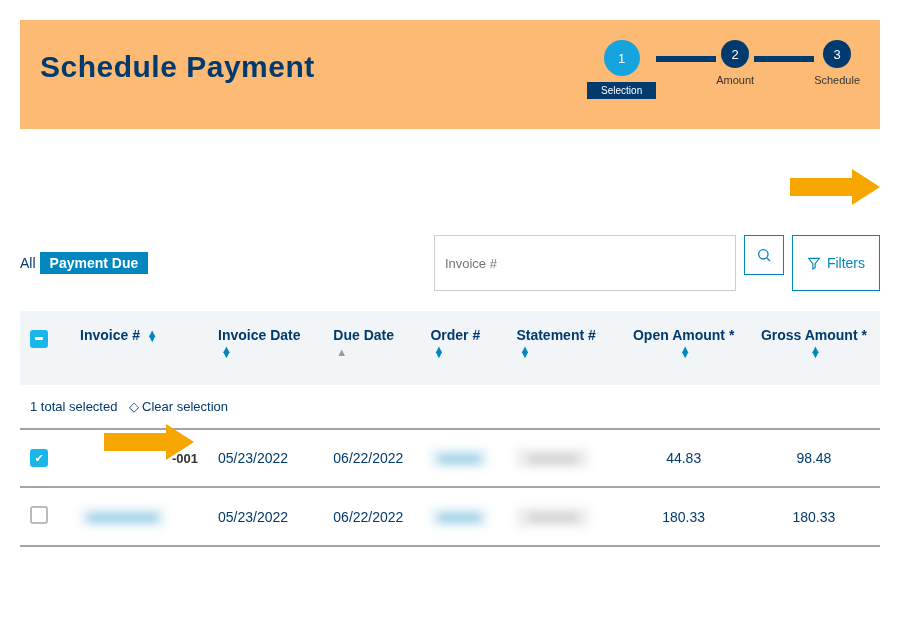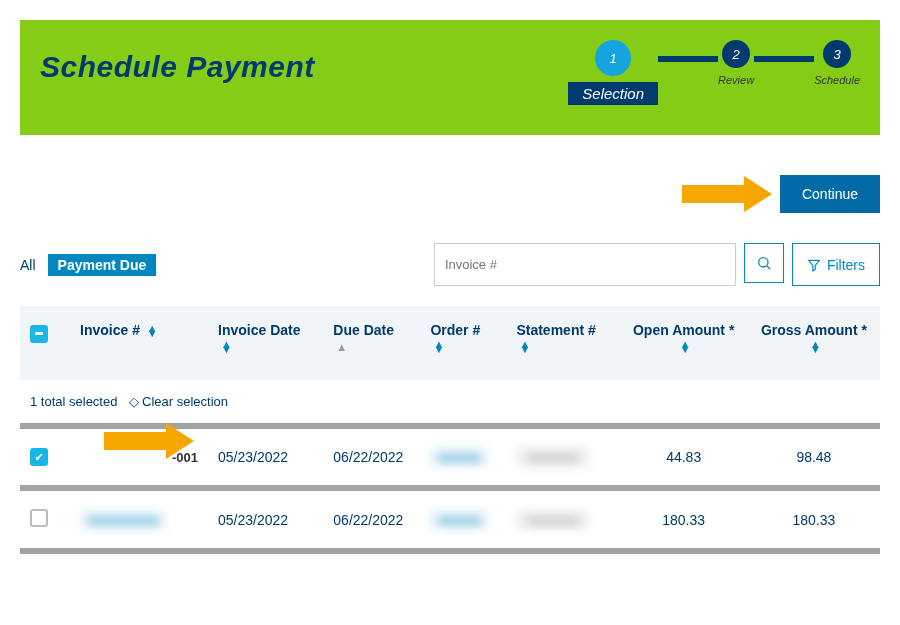--- a/index.html
+++ b/index.html
@@ -1,57 +1,57 @@
 <!DOCTYPE html>
 <html><head>
 <meta charset="utf-8">
 <style>
   * { box-sizing: border-box; margin: 0; padding: 0; }
   body { font-family: Arial, Helvetica, sans-serif; background: #fff; color: #333; width: 900px; height: 625px; overflow: hidden; }
   .wrap { padding: 20px; }
 
   
-  .header { background: #84cc16; padding: 30px 20px 30px 20px; display: flex; justify-content: space-between; align-items: flex-start; margin-bottom: 40px; font-style: italic; }
+  .header { background: #fdba74; padding: 30px 20px 30px 20px; display: flex; justify-content: space-between; align-items: flex-start; margin-bottom: 40px; }
   .title { font-size: 30px; font-weight: 600; color: #003a6e; font-family: 'Segoe UI', Arial, sans-serif; letter-spacing: 0.5px; }
 
   
   .stepper { display: flex; align-items: flex-start; margin-top: -10px; }
   .step { display: flex; flex-direction: column; align-items: center; position: relative; }
   .step-circle { width: 28px; height: 28px; border-radius: 50%; color: #fff; display: flex; align-items: center; justify-content: center; font-size: 13px; font-weight: 500; z-index: 2; }
   .step-circle.active { background: #16a4de; width: 36px; height: 36px; }
   .step-circle.todo { background: #003a6e; }
   .step-connector { width: 60px; height: 2px; background: #003a6e; border-top: 1px solid #003a6e; border-bottom: 1px solid #003a6e; margin-top: 16px; }
   .step-connector.dbl { height: 0; border-top: 2px solid #003a6e; border-bottom: 2px solid #003a6e; padding: 1px 0; }
   .step-label { font-size: 11px; color: #333; margin-top: 6px; }
-  .step-label.active { background: #003a6e; color: #fff; padding: 3px 14px; font-size: 15px; text-align: right; }
+  .step-label.active { background: #003a6e; color: #fff; padding: 3px 14px; font-size: 10px; text-align: right; }
 
   
   .action-row { display: flex; justify-content: flex-end; align-items: center; margin-bottom: 30px; gap: 8px; }
   .btn-primary { background: #006ba6; color: #fff; border: none; padding: 11px 22px; font-size: 14px; cursor: pointer; }
   .arrow { width: 90px; height: 36px; position: relative; }
   .arrow-body { position: absolute; left: 0; top: 9px; width: 62px; height: 18px; background: #f7a600; }
   .arrow-head { position: absolute; right: 0; top: 0; width: 0; height: 0; border-left: 28px solid #f7a600; border-top: 18px solid transparent; border-bottom: 18px solid transparent; }
 
   
   .tools-row { display: flex; justify-content: space-between; align-items: center; margin-bottom: 20px; }
-  .tabs { display: flex; gap: 12px; align-items: center; font-size: 14px; color: #003a6e; }
+  .tabs { display: flex; gap: 4px; align-items: center; font-size: 14px; color: #003a6e; }
   .tab { cursor: pointer; }
   .tab.active { background: #0087c0; color: #fff; padding: 3px 10px; font-weight: 600; }
   .search-group { display: flex; gap: 8px; }
   .search-box { display: flex; border: 1px solid #ccc; }
   .search-box input { border: none; padding: 10px; font-size: 13px; width: 300px; outline: none; color: #666; }
   .icon-btn { width: 40px; height: 40px; border: 1px solid #0087c0; background: #fff; display: flex; align-items: center; justify-content: center; cursor: pointer; color: #0087c0; }
-  .filters-btn { height: 43px; border: 1px solid #0087c0; background: #fff; display: flex; align-items: center; gap: 6px; padding: 0 14px; cursor: pointer; color: #0087c0; font-size: 14px; }
+  .filters-btn { height: 56px; border: 1px solid #0087c0; background: #fff; display: flex; align-items: center; gap: 6px; padding: 0 14px; cursor: pointer; color: #0087c0; font-size: 14px; }
 
   
   .table { width: 100%; border-collapse: collapse; }
   .table thead { background: #f2f5f7; }
   .table th { text-align: left; padding: 16px 10px 26px 10px; font-size: 14px; color: #003a6e; font-weight: 600; vertical-align: top; }
   .sort-icon { color: #0087c0; font-size: 11px; margin-left: 3px; vertical-align: middle; display: inline-flex; flex-direction: column; line-height: 5px; }
-  .table td { padding: 18px 10px; font-size: 14px; color: #003a6e; border-bottom: 6px solid #a3a3a3; }
+  .table td { padding: 18px 10px; font-size: 14px; color: #003a6e; border-bottom: 2px solid #a3a3a3; }
   .table td.num, .table th.num { text-align: center; }
 
   .sel-bar td { background: #fff; font-size: 13px; color: #003a6e; padding: 14px 10px; }
   .clear-link { cursor: pointer; margin-left: 8px; }
   .eraser { display: inline-block; transform: rotate(0deg); margin-right: 3px; }
 
   
   .chk { width: 18px; height: 18px; border: 2px solid #bbb; border-radius: 3px; display: inline-flex; align-items: center; justify-content: center; cursor: pointer; background: #fff; }
   .chk.indet { background: #19b6e9; border-color: #19b6e9; }
   .chk.indet::after { content: ""; width: 8px; height: 3px; background: #fff; border-radius: 1px; }
@@ -75,36 +75,35 @@
     <h1 class="title">Schedule Payment</h1>
 
     <div class="stepper">
       <div class="step">
         <div class="step-circle active">1</div>
         <div class="step-label active">Selection</div>
       </div>
       <div class="step-connector dbl"></div>
       <div class="step">
         <div class="step-circle todo">2</div>
-        <div class="step-label">Review</div>
+        <div class="step-label">Amount</div>
       </div>
       <div class="step-connector dbl"></div>
       <div class="step">
         <div class="step-circle todo">3</div>
         <div class="step-label">Schedule</div>
       </div>
     </div>
   </div>
 
   <div class="action-row">
     <div class="arrow">
       <div class="arrow-body"></div>
         <div class="arrow-head"></div>
     </div>
-    <button class="btn-primary">Continue</button>
   </div>
 
   <div class="tools-row">
     <div class="tabs">
       <span class="tab">All</span>
       <span class="tab active">Payment Due</span>
     </div>
     <div class="search-group">
       <div class="search-box">
         <input type="text" placeholder="Invoice #" style="">

